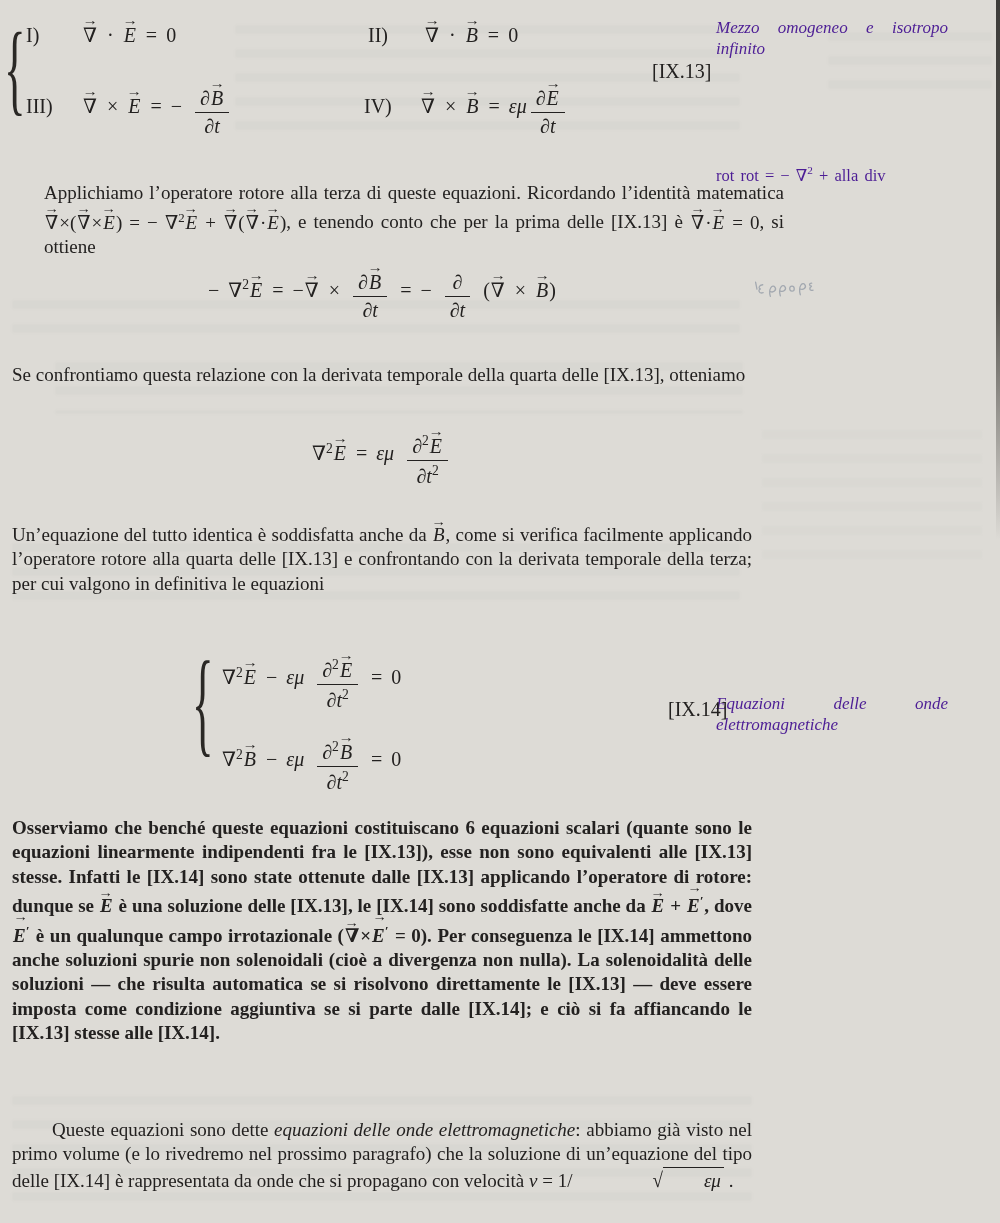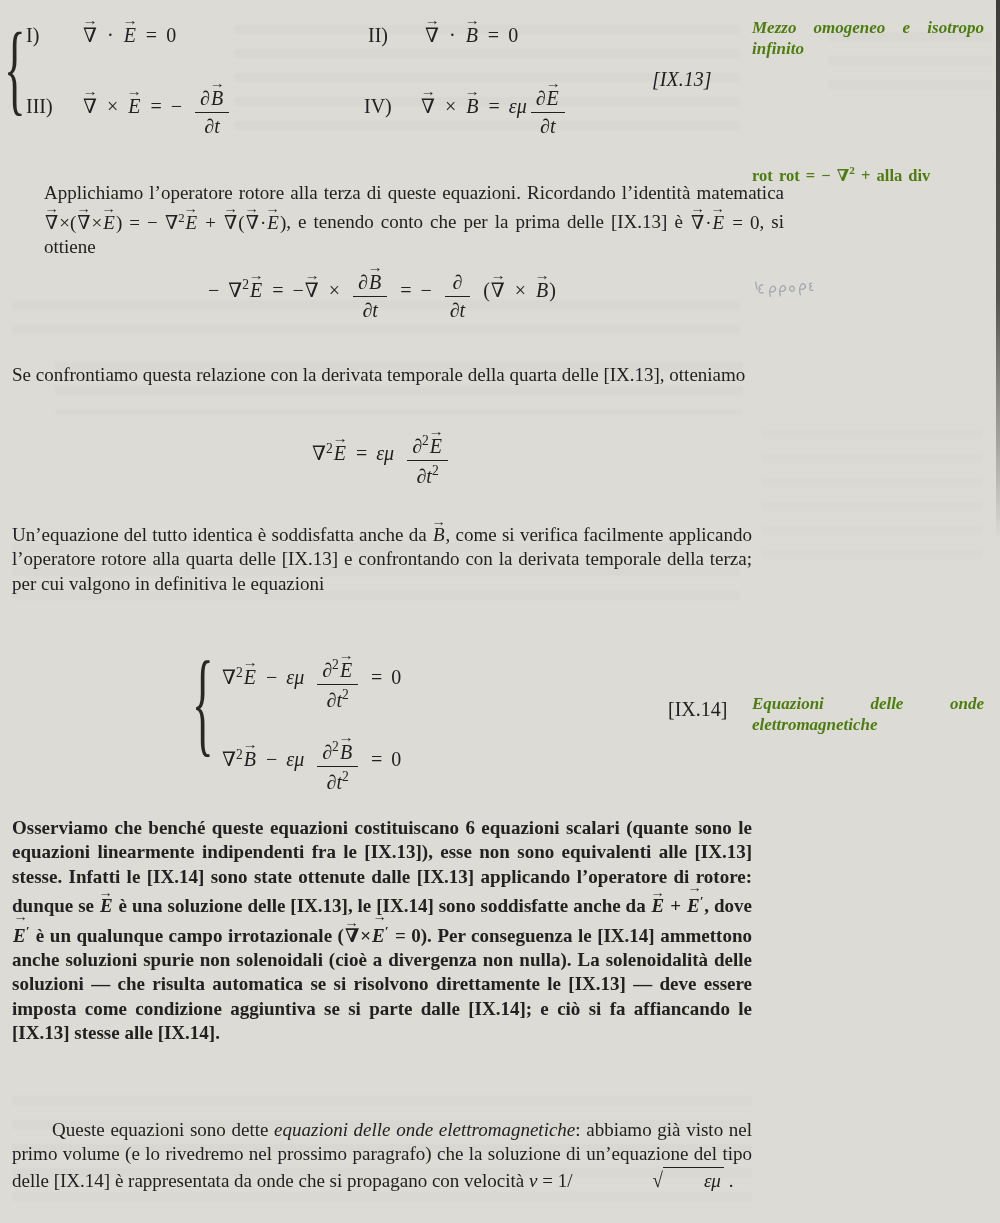--- a/index.html
+++ b/index.html
@@ -69,34 +69,34 @@
   .m1 { left: 26px;  top: 24px; }
   .m2 { left: 368px; top: 24px; }
   .m3 { left: 26px;  top: 78px; }
   .m4 { left: 364px; top: 78px; }
   .brace {
     position: absolute; line-height: 1; font-weight: 400; color: #2a2825;
   }
   .brace13 { left: 4px; top: 16px; font-size: 50px; transform: scale(.9, 2.05); transform-origin: top left; }
   .brace14 { left: 192px; top: 642px; font-size: 50px; transform: scale(.9, 2.35); transform-origin: top left; }
   .eqlabel { position: absolute; font-size: 20px; }
-  .l13 { left: 652px; top: 68px; font-style: italic; }
+  .l13 { left: 652px; top: 60px; }
   .l14 { left: 668px; top: 698px; }
 
   
   .deq { position: absolute; left: 12px; width: 740px; text-align: center; font-size: 20px; line-height: 1.15; word-spacing: 4px; white-space: nowrap; }
   .dq-rot   { top: 262px; }
   .dq-wave  { top: 424px; }
   .dq-14a { position: absolute; left: 222px; top: 648px; font-size: 20px; line-height:1.15; word-spacing: 4px; white-space: nowrap; }
   .dq-14b { position: absolute; left: 222px; top: 730px; font-size: 20px; line-height:1.15; word-spacing: 4px; white-space: nowrap; }
 
   
   .mnote {
-    position: absolute; left: 752px; width: 232px;
-    color: #4d7c0f; font-weight: bold; font-style: italic;
+    position: absolute; left: 716px; width: 232px;
+    color: #4c1d95; font-weight: normal; font-style: italic;
     font-size: 17px; line-height: 20.5px; text-align: justify; word-spacing: 2px;
   }
   .n1 { top: 18px; }
   .n2 { top: 84px; }
   .n4 { top: 694px; }
   .nf { top: 160px; font-style: normal; white-space: nowrap; width: auto; font-size: 16.5px; text-align: left; }
 
   .pencil { position: absolute; left: 754px; top: 274px; transform: rotate(-3deg); opacity: .85; }
 </style>
 </head>

